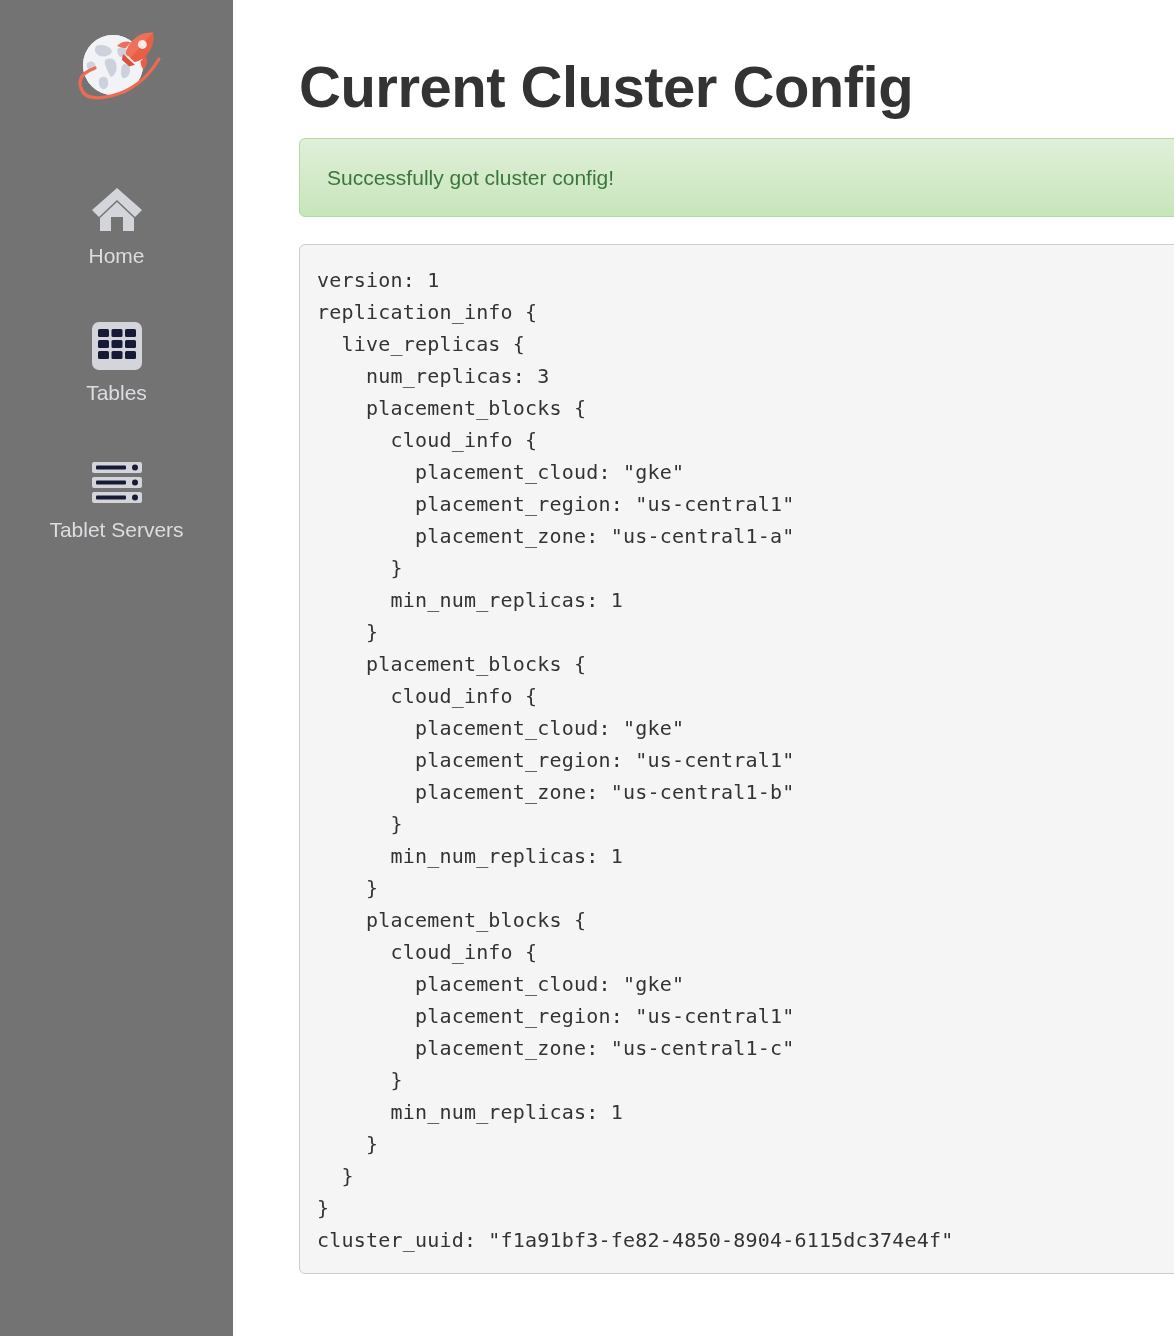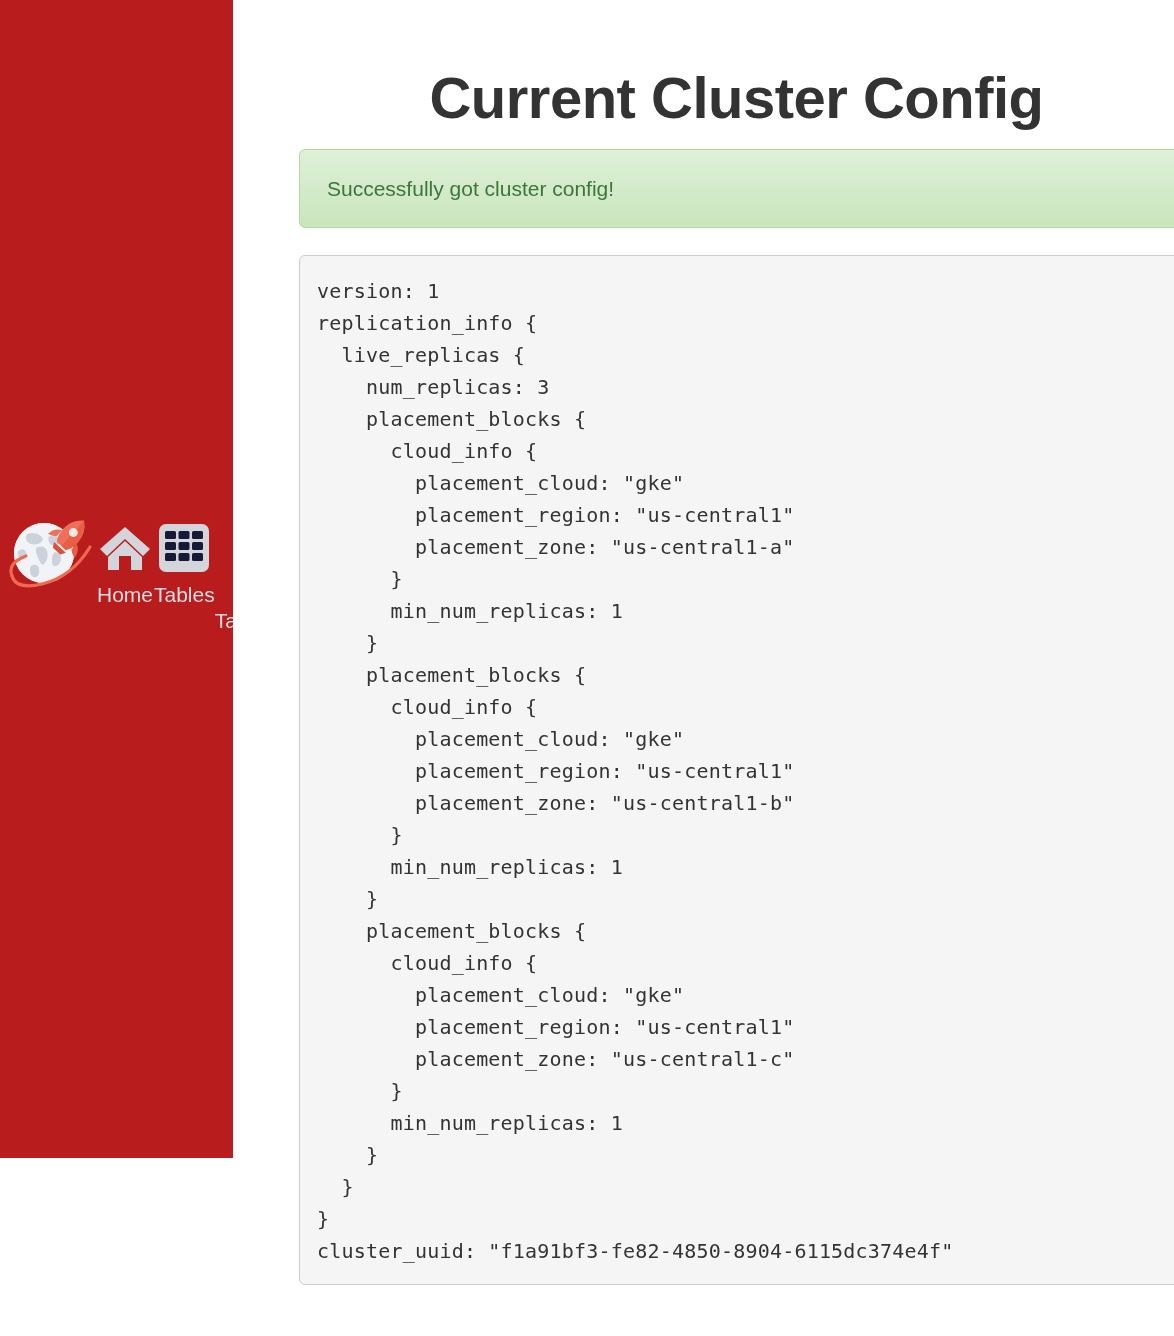--- a/index.html
+++ b/index.html
@@ -16,23 +16,24 @@
   .app {
     display: flex;
     width: 1174px;
     height: 1336px;
   }
 
   
   .sidebar {
     width: 233px;
     min-width: 233px;
-    height: 1158px;
-    background: #b91c1c;
-    display: flex;
+    height: 1336px;
+    background: #737373;
+    display: flex;
+    flex-direction: column;
     align-items: center;
     padding-top: 22px;
   }
 
   .brand-logo {
     width: 96px;
     height: 86px;
     margin-bottom: 74px;
     position: relative;
   }
@@ -69,29 +70,28 @@
   .main {
     flex: 1;
     height: 1336px;
     background: #ffffff;
     padding: 0;
     position: relative;
     overflow: hidden;
   }
 
   .page-title {
-    margin: 11px;
+    margin: 0;
     padding: 56px 0 0 66px;
     font-size: 58px;
     line-height: 1.08;
     font-weight: bold;
     color: #333333;
     letter-spacing: -0.5px;
     font-family: "Liberation Sans", sans-serif;
-    text-align: center;
   }
 
   .alert-success {
     margin: 19px 0 0 66px;
     width: 1000px;
     padding: 26px 0 26px 27px;
     background: linear-gradient(to bottom, #dff0d8 0%, #c8e5bc 100%);
     border: 1px solid #b2dba1;
     border-radius: 6px;
     color: #3c763d;

